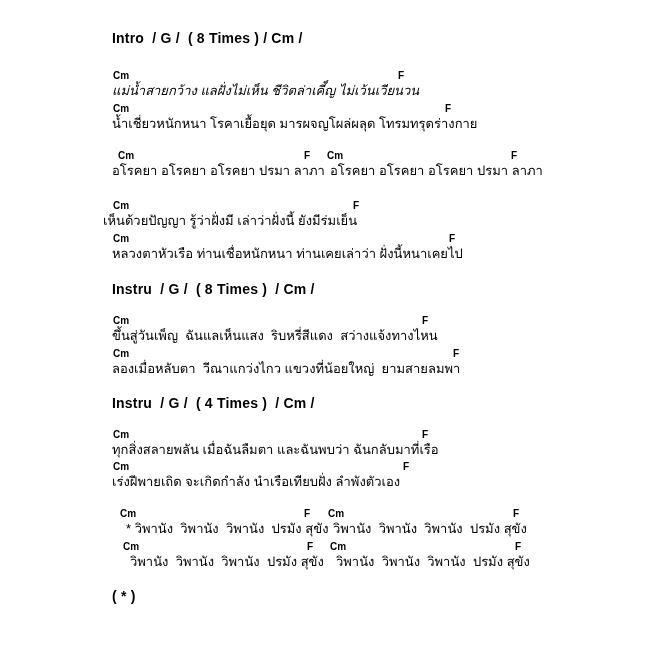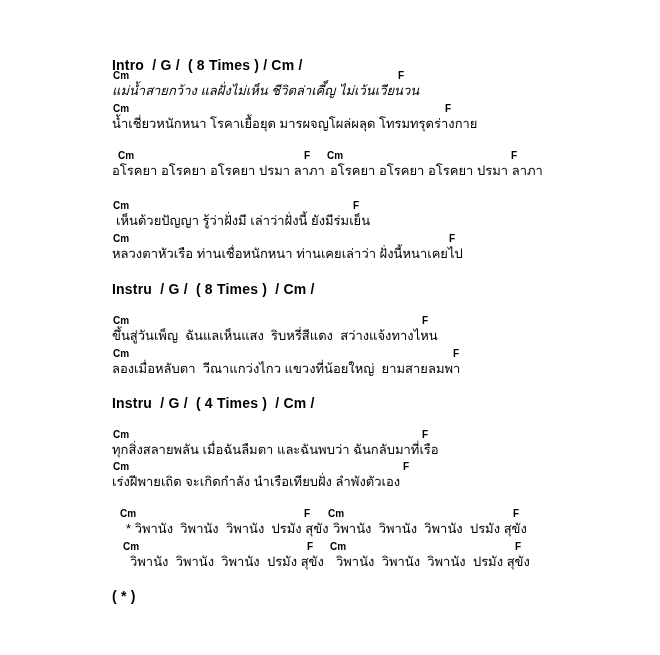--- a/index.html
+++ b/index.html
@@ -33,36 +33,36 @@
   .seg.lyric {
     font-weight: normal;
     font-size: 13px;
   }
 </style>
 </head>
 <body>
 
 <div id="page">
   <div id="sheet">
-      <span class="seg header" style="top: 58px; left: 112px;">Intro  / G /  ( 8 Times ) / Cm /</span>
+      <span class="seg header" style="top: 31px; left: 112px;">Intro  / G /  ( 8 Times ) / Cm /</span>
       <span class="seg chords" style="top: 70px; left: 113px;">Cm</span>
       <span class="seg chords" style="top: 70px; left: 398px;">F</span>
       <span class="seg lyric" style="top: 84px; left: 112px; font-style: italic;">แม่น้ำสายกว้าง แลฝั่งไม่เห็น ชีวิตล่าเคี็ญ ไม่เว้นเวียนวน</span>
       <span class="seg chords" style="top: 103px; left: 113px;">Cm</span>
       <span class="seg chords" style="top: 103px; left: 445px;">F</span>
       <span class="seg lyric" style="top: 117px; left: 112px;">น้ำเชี่ยวหนักหนา โรคาเยื้อยุด มารผจญโผล่ผลุด โทรมทรุดร่างกาย</span>
       <span class="seg chords" style="top: 150px; left: 118px;">Cm</span>
       <span class="seg chords" style="top: 150px; left: 304px;">F</span>
       <span class="seg chords" style="top: 150px; left: 327px;">Cm</span>
       <span class="seg chords" style="top: 150px; left: 511px;">F</span>
       <span class="seg lyric" style="top: 164px; left: 112px;">อโรคยา อโรคยา อโรคยา ปรมา ลาภา</span>
       <span class="seg lyric" style="top: 164px; left: 330px;">อโรคยา อโรคยา อโรคยา ปรมา ลาภา</span>
       <span class="seg chords" style="top: 200px; left: 113px;">Cm</span>
       <span class="seg chords" style="top: 200px; left: 353px;">F</span>
-      <span class="seg lyric" style="top: 214px; left: 116px;">เห็นด้วยปัญญา รู้ว่าฝั่งมี เล่าว่าฝั่งนี้ ยังมีร่มเย็น</span>
+      <span class="seg lyric" style="top: 214px; left: 103px;">เห็นด้วยปัญญา รู้ว่าฝั่งมี เล่าว่าฝั่งนี้ ยังมีร่มเย็น</span>
       <span class="seg chords" style="top: 233px; left: 113px;">Cm</span>
       <span class="seg chords" style="top: 233px; left: 449px;">F</span>
       <span class="seg lyric" style="top: 247px; left: 112px; text-align: center;">หลวงตาหัวเรือ ท่านเชื่อหนักหนา ท่านเคยเล่าว่า ฝั่งนี้หนาเคยไป</span>
       <span class="seg header" style="top: 282px; left: 112px;">Instru  / G /  ( 8 Times )  / Cm /</span>
       <span class="seg chords" style="top: 315px; left: 113px;">Cm</span>
       <span class="seg chords" style="top: 315px; left: 422px;">F</span>
       <span class="seg lyric" style="top: 329px; left: 112px;">ขึ้นสู่วันเพ็ญ  ฉันแลเห็นแสง  ริบหรี่สีแดง  สว่างแจ้งทางไหน</span>
       <span class="seg chords" style="top: 348px; left: 113px;">Cm</span>
       <span class="seg chords" style="top: 348px; left: 453px;">F</span>
       <span class="seg lyric" style="top: 362px; left: 112px;">ลองเมื่อหลับตา  วีณาแกว่งไกว แขวงที่น้อยใหญ่  ยามสายลมพา</span>

